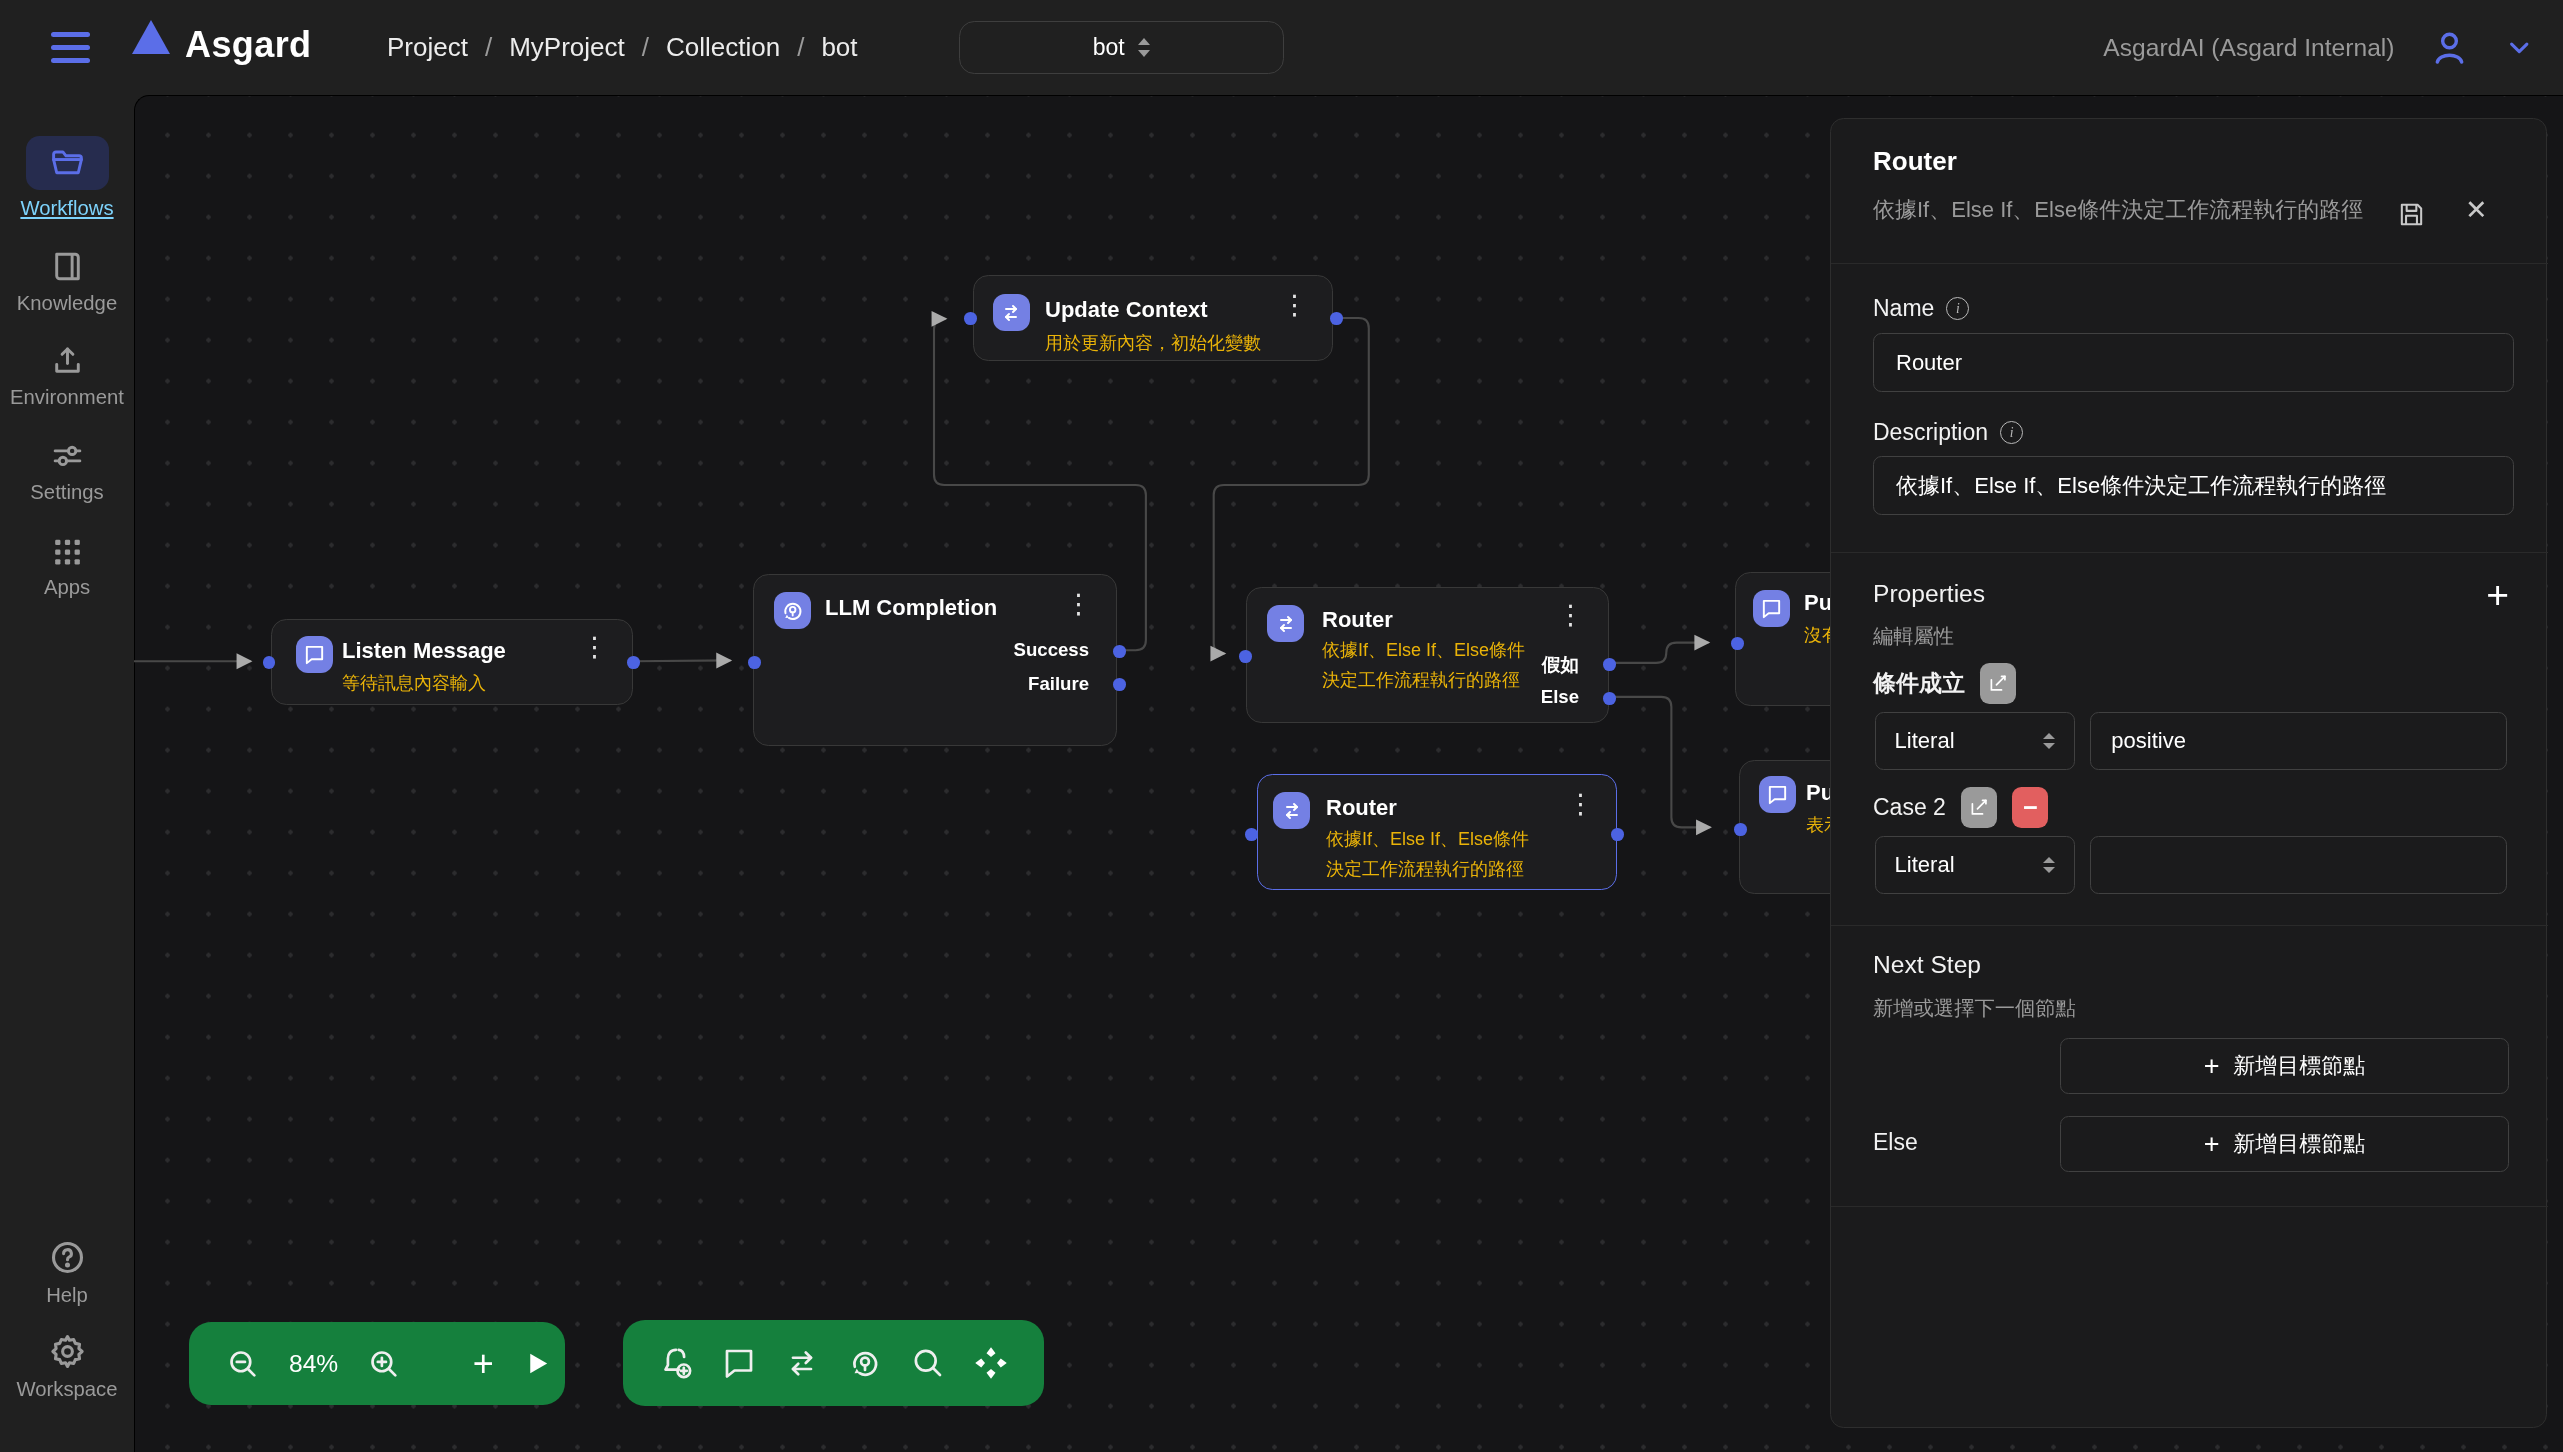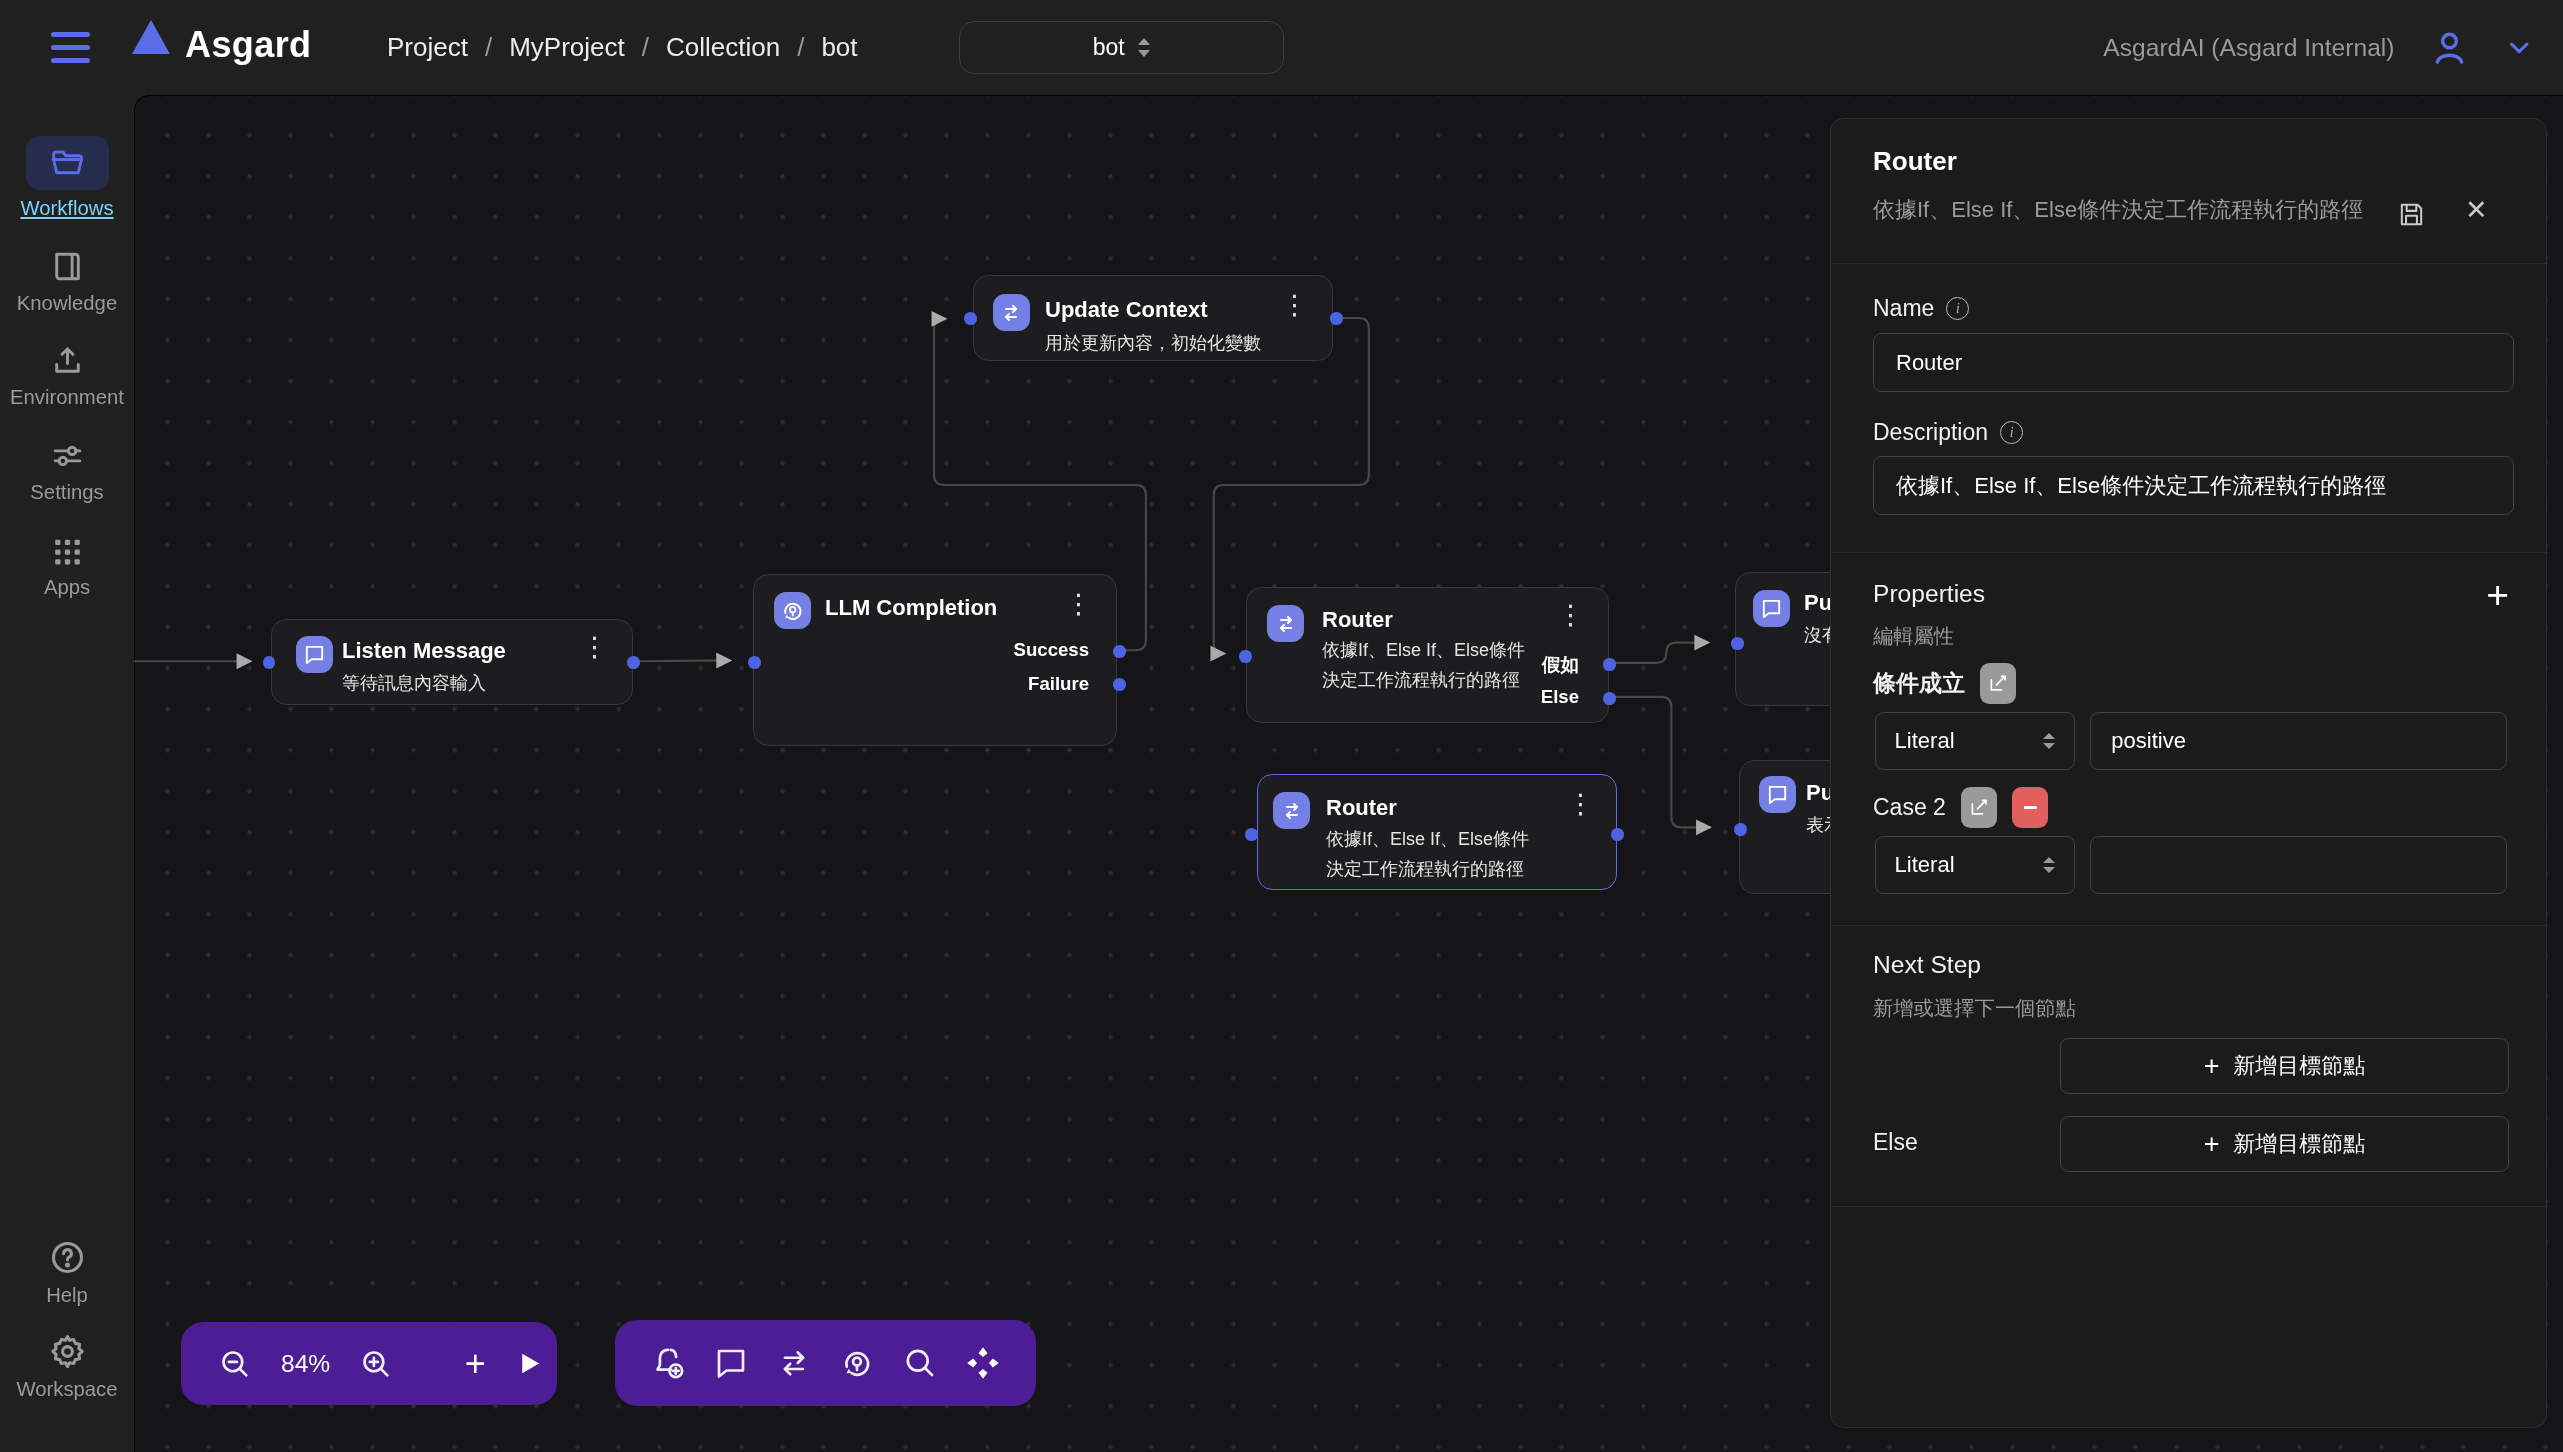--- a/index.html
+++ b/index.html
@@ -36,27 +36,27 @@
     background-color:#151517; border-top-left-radius:15.3px; border-left:0.8px solid #000; border-top:0.8px solid #000;
     background-image:radial-gradient(circle,#2c2c2e 2px,transparent 2.4px);
     background-size:41px 41px; background-position:12px 18.6px; z-index:1; overflow:hidden; }
   #edge-layer { position:absolute; left:0; top:0; width:2563px; height:1453px; z-index:2; pointer-events:none; }
 
   .node { position:absolute; background:#1d1d1f; border:1.7px solid #383838; border-radius:15.3px; z-index:3; }
   .node.selected { border-color:#5b6ee8; }
   .node-icon { position:absolute; width:37px; height:37px; border-radius:12px; background:#7480e4; color:#fff;
     display:flex; align-items:center; justify-content:center; }
   .node-title { position:absolute; color:#ffffff; font-size:22px; font-weight:600; white-space:nowrap; }
-  .node-sub { position:absolute; color:#e5e5e5; font-size:18px; white-space:nowrap; line-height:30px; }
+  .node-sub { position:absolute; color:#eab308; font-size:18px; white-space:nowrap; line-height:30px; }
   .kebab { position:absolute; color:#e3e3e3; font-size:27px; line-height:25.4px; cursor:pointer; }
   .port { position:absolute; width:12.7px; height:12.7px; border-radius:50%; background:#4c63e2; z-index:4; }
   .port-label { position:absolute; color:#ffffff; font-weight:700; font-size:18.6px; white-space:nowrap; text-align:right; }
 
   
-  .toolbar { position:absolute; background:#4c1d95; border-radius:22px; display:flex; align-items:center; z-index:6; }
+  .toolbar { position:absolute; background:#15803d; border-radius:22px; display:flex; align-items:center; z-index:6;margin-left:8px; }
   #tb-zoom { left:181px; top:1322px; width:376px; height:83px; padding:0 37px; gap:29px; }
   #tb-zoom .zl { color:#ffffff; font-size:24.6px; }
   #tb-zoom .vdiv { width:1.7px; height:51px; background:#3a3a3a; margin:0 6.8px; }
   #tb-zoom .plus { color:#ffffff; font-size:36px; font-weight:300; line-height:36px; }
   #tb-tools { left:615px; top:1320px; width:421px; height:86px; justify-content:space-evenly; padding:0 8.5px; }
   .tb-icon { display:flex; align-items:center; justify-content:center; cursor:pointer; }
 
   
   #panel { position:absolute; left:1830px; top:118px; width:717px; height:1310px; background:#1b1b1c;
     border:0.8px solid #2e2e2e; border-radius:13.6px; z-index:10; }

